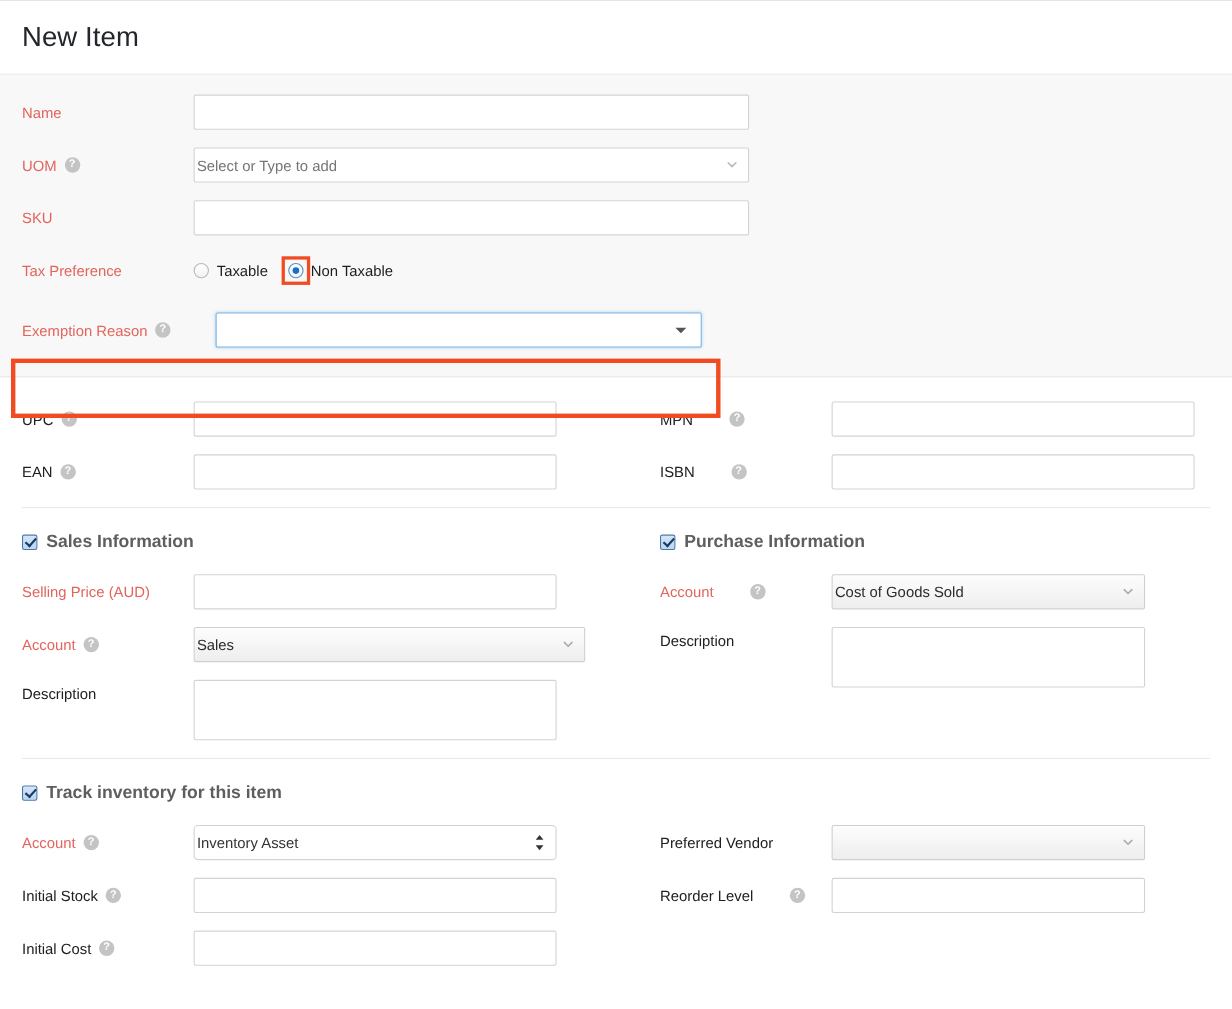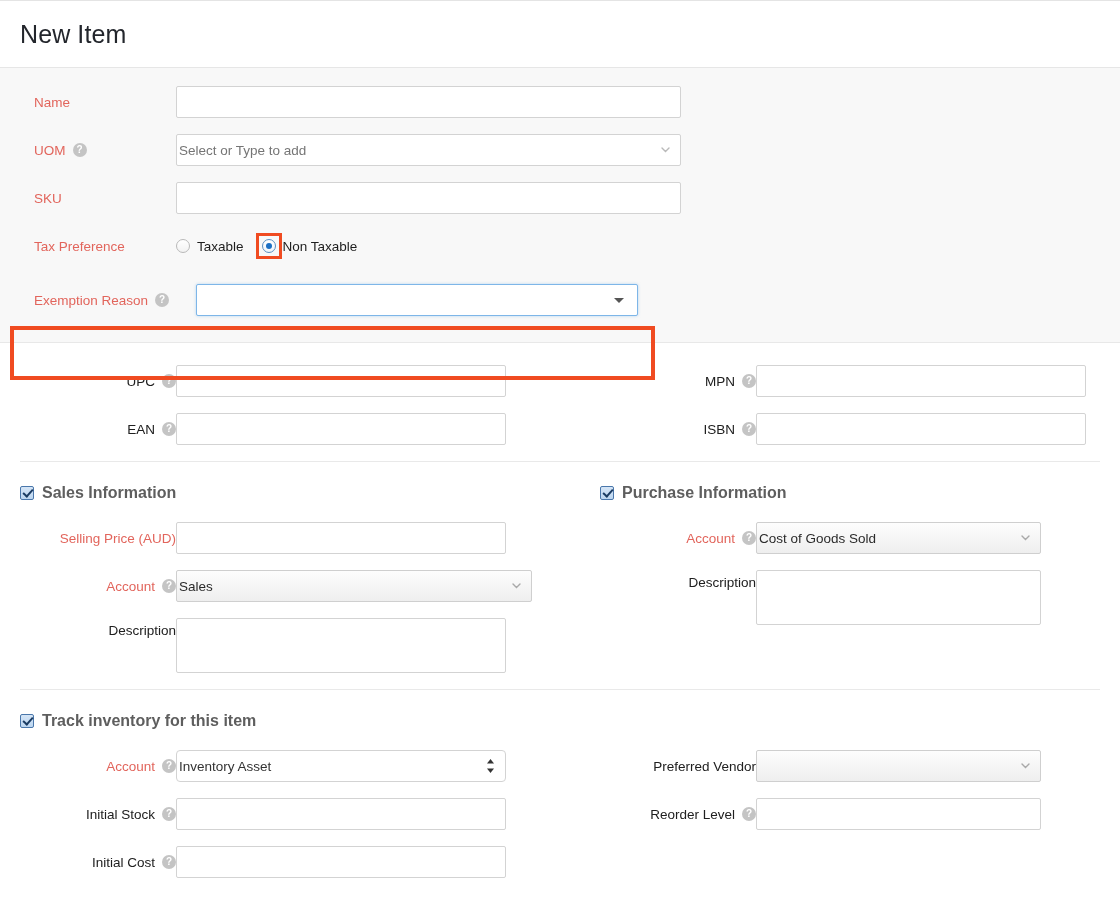--- a/index.html
+++ b/index.html
@@ -42,21 +42,21 @@
     display: flex;
     align-items: center;
     min-height: 32px;
     margin-bottom: 16px;
     position: relative;
   }
   .row:last-child { margin-bottom: 0; }
 
   .label {
     width: 176px;
-    padding-left: 34px;
+    padding-left: 20px;
     font-size: 13.5px;
     color: #202020;
     display: flex;
     align-items: center;
     flex: 0 0 176px;
   }
   .label.req { color: #e2655c; }
   .label-text { white-space: nowrap; }
 
   .help-icon {
@@ -225,22 +225,22 @@
     border: 4px solid #f04b21;
     pointer-events: none;
     z-index: 5;
   }
 
   
   .cols {
     display: flex;
   }
   .col { width: 560px; flex: 0 0 560px; }
-  .col .label { width: 176px; flex: 0 0 176px; justify-content: flex-end; }
-  .col.right .label { padding-left: 40px; width: 196px; flex: 0 0 196px; }
+  .col .label { width: 176px; flex: 0 0 176px; }
+  .col.right .label { padding-left: 40px; width: 196px; flex: 0 0 196px; gap: 26px; }
 
   .block { padding: 22px 0 16px 0; }
 
   hr.divider {
     border: 0;
     border-top: 1px solid #e9e9e9;
     margin: 0 20px 0 20px;
   }
 
   

